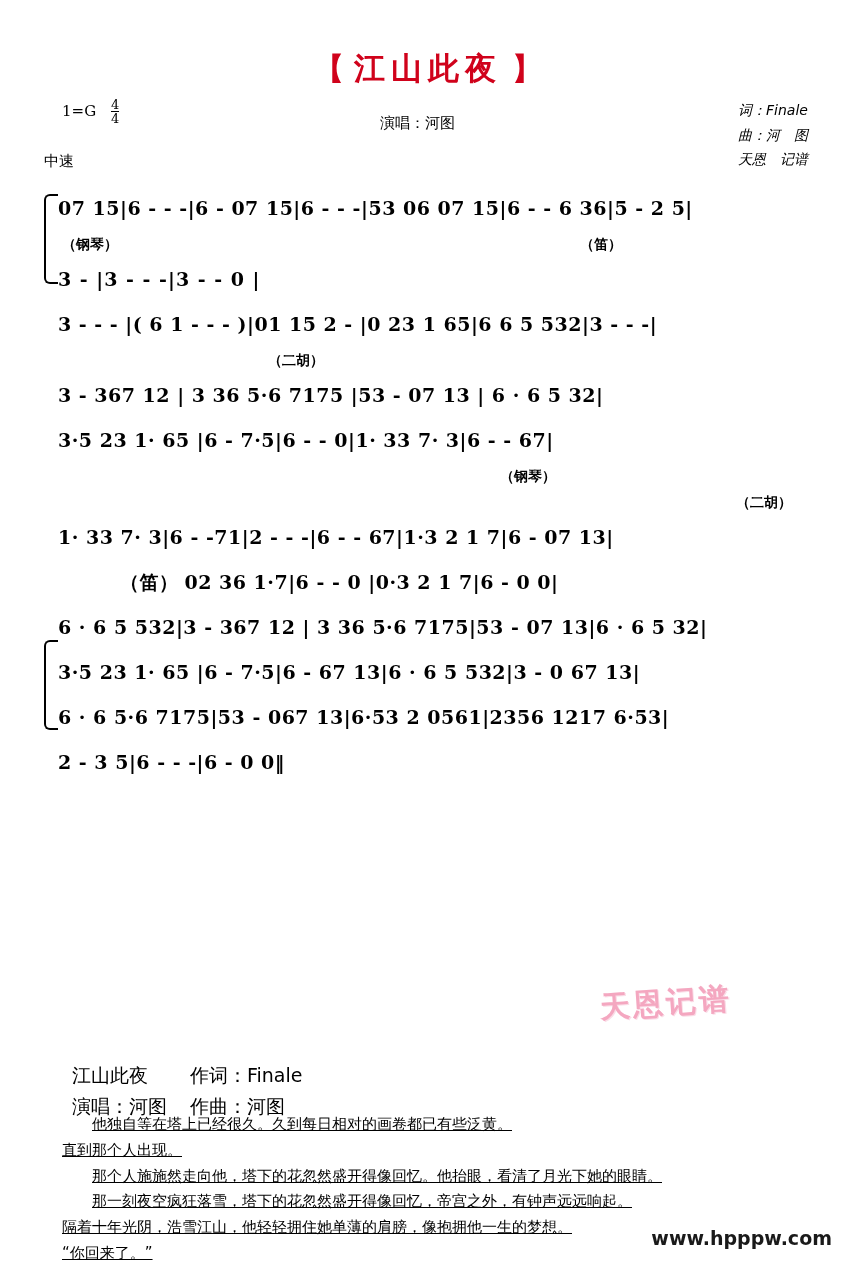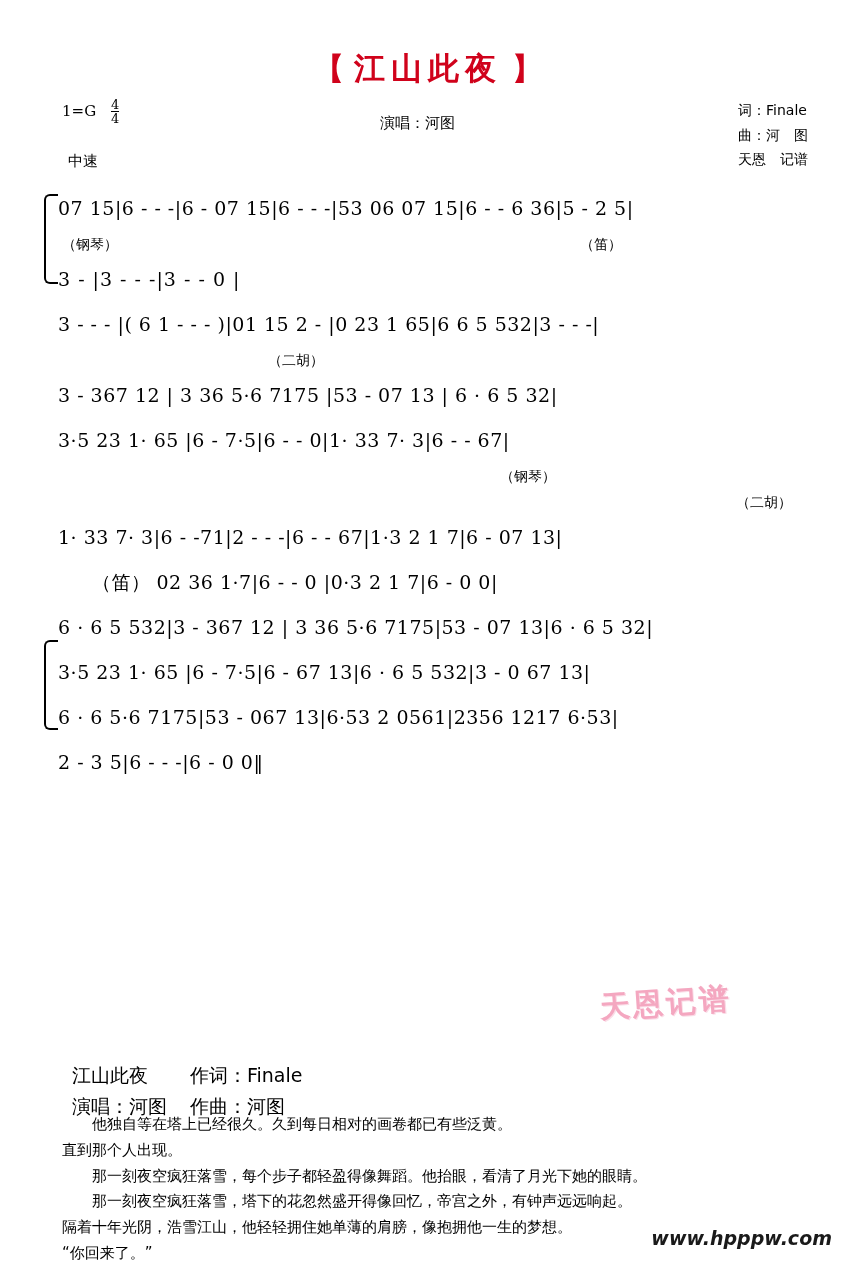--- a/index.html
+++ b/index.html
@@ -61,45 +61,46 @@
     line-height: 1;
     margin-left: 10px;
     font-size: 13px;
   }
   .key-sig .frac .num { display: block; }
   .key-sig .frac .den { display: block; border-top: 1px solid #000; }
 
   .tempo {
     position: absolute;
     top: 152px;
-    left: 68px;
+    left: 44px;
     font-size: 15px;
   }
   .singer {
     position: absolute;
     top: 114px;
     left: 380px;
     font-size: 15px;
   }
   .credits {
     position: absolute;
     top: 98px;
     right: 48px;
     text-align: left;
     font-size: 14px;
     line-height: 1.75;
   }
-  .credits div { white-space: nowrap; }
+  .credits div { white-space: nowrap; font-style: italic; }
 
   
   .score {
     position: absolute;
     top: 186px;
     left: 0;
     width: 816px;
+    font-weight: bold;
   }
   .score-line {
     position: relative;
     height: 45px;
     margin: 0;
     padding-left: 58px;
     padding-right: 24px;
     font-family: "DejaVu Serif", "Liberation Serif", serif;
     font-size: 19px;
     white-space: nowrap;
@@ -154,31 +155,30 @@
   .meta-row .val { display: inline-block; }
 
   .lyrics {
     position: absolute;
     top: 1112px;
     left: 62px;
     width: 740px;
     font-size: 15px;
     line-height: 1.72;
   }
-  .lyrics p { margin: 0; }
+  .lyrics p { margin: 0; text-decoration: underline; }
   .lyrics p.indent { text-indent: 2em; }
 
   .site {
     position: absolute;
     bottom: 16px;
     right: 24px;
     font-family: "DejaVu Sans", "Liberation Sans", sans-serif;
     font-size: 19px;
     font-weight: bold;
-    font-style: italic;
     color: #1a1a1a;
   }
 </style>
 </head>
 <body>
 
 <div class="page">
 
   <div class="title-row">
     <span class="title-bracket">【</span><span class="title-text">江山此夜</span><span class="title-bracket">】</span>
@@ -222,21 +222,21 @@
     <div class="score-line tight">3·5   23  1· 65 |6 -  7·5|6 - - 0|1· 33  7· 3|6 - - 67|</div>
 
     <div class="annot">
       <span style="left:500px;">（钢琴）</span>
     </div>
     <div class="annot">
       <span style="left:736px;">（二胡）</span>
     </div>
 
     <div class="score-line tight">1· 33  7· 3|6 - -71|2 - - -|6 - - 67|1·3 2 1 7|6 - 07 13|</div>
-    <div class="score-line tight" style="padding-left:92px;">
+    <div class="score-line tight" style="padding-left:120px;">
       <span style="margin-right:6px;">（笛）</span><span>02 36  1·7|6 - - 0 |0·3 2 1 7|6 - 0 0|</span>
     </div>
 
     <div class="score-line tight">6 · 6  5  532|3 - 367   12 | 3 36   5·6   7175|53 - 07 13|6 · 6   5 32|</div>
     <div class="score-line tight">3·5  23 1· 65 |6 -  7·5|6 - 67  13|6 · 6  5  532|3 - 0 67  13|</div>
     <div class="score-line tight">6 · 6  5·6   7175|53 - 067   13|6·53 2  0561|2356  1217  6·53|</div>
     <div class="score-line tight">2 - 3 5|6 - - -|6 - 0 0‖</div>
   </div>
 
   <div class="watermark">天恩记谱</div>
@@ -246,21 +246,21 @@
       <span class="lbl">江山此夜</span><span class="val">作词：Finale</span>
     </div>
     <div class="meta-row">
       <span class="lbl">演唱：河图</span><span class="val">作曲：河图</span>
     </div>
   </div>
 
   <div class="lyrics">
     <p class="indent">他独自等在塔上已经很久。久到每日相对的画卷都已有些泛黄。</p>
     <p>直到那个人出现。</p>
-    <p class="indent">那一刻夜空疯狂落雪，每个步子都轻盈得像舞蹈。他抬眼，看清了月光下她的眼睛。</p>
+    <p class="indent">那个人施施然走向他，塔下的花忽然盛开得像回忆。他抬眼，看清了月光下她的眼睛。</p>
     <p class="indent">那一刻夜空疯狂落雪，塔下的花忽然盛开得像回忆，帝宫之外，有钟声远远响起。</p>
     <p>隔着十年光阴，浩雪江山，他轻轻拥住她单薄的肩膀，像抱拥他一生的梦想。</p>
     <p>“你回来了。”</p>
   </div>
 
   <div class="site">www.hpppw.com</div>
 
 </div>
 
 </body></html>

